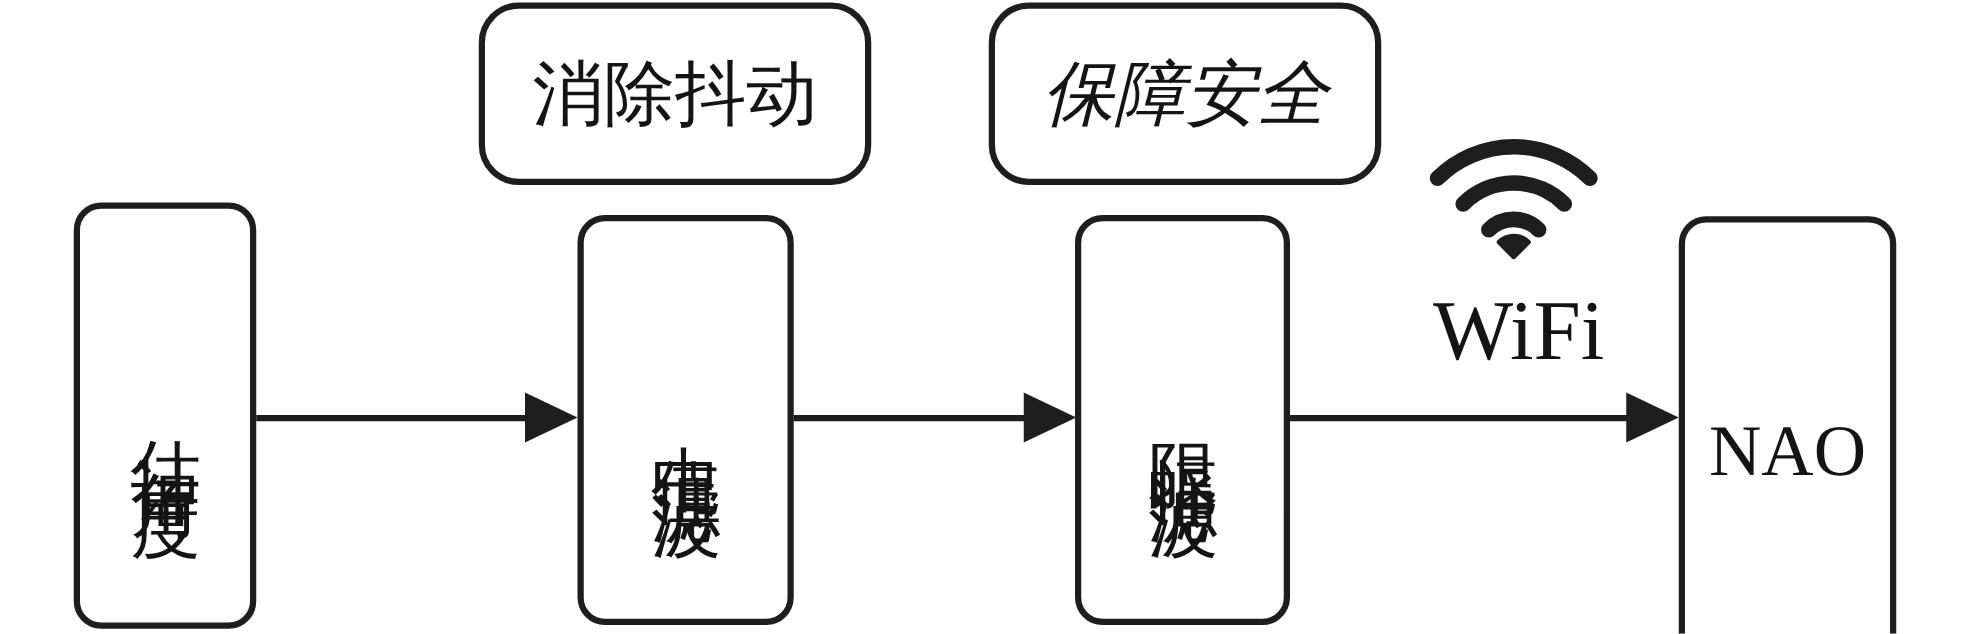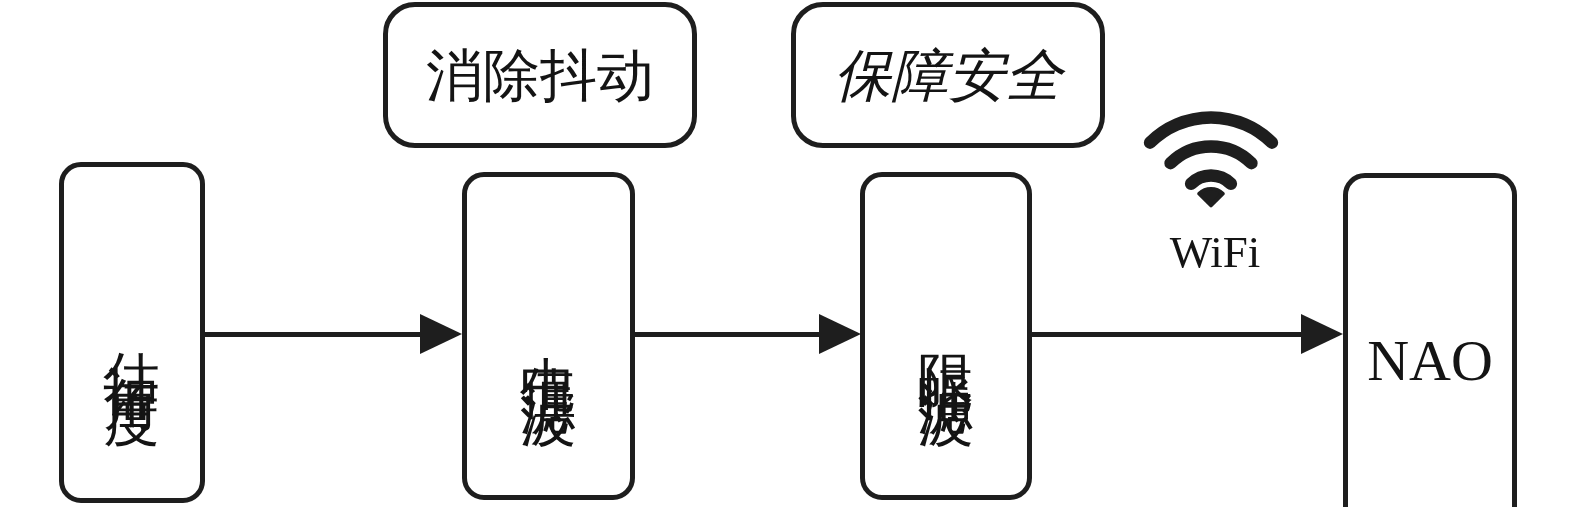--- a/index.html
+++ b/index.html
@@ -96,21 +96,21 @@
     top: 96px;
     width: 150px;
     height: 112px;
   }
   .wifi-label {
     position: absolute;
     left: 1135px;
     top: 230px;
     width: 160px;
     text-align: center;
-    font-size: 45px;
+    font-size: 68px;
     line-height: 1;
     color: #141414;
   }
 </style>
 </head>
 <body>
 
 <div class="canvas">
 
   <div class="node" id="node-estimate-angle">

